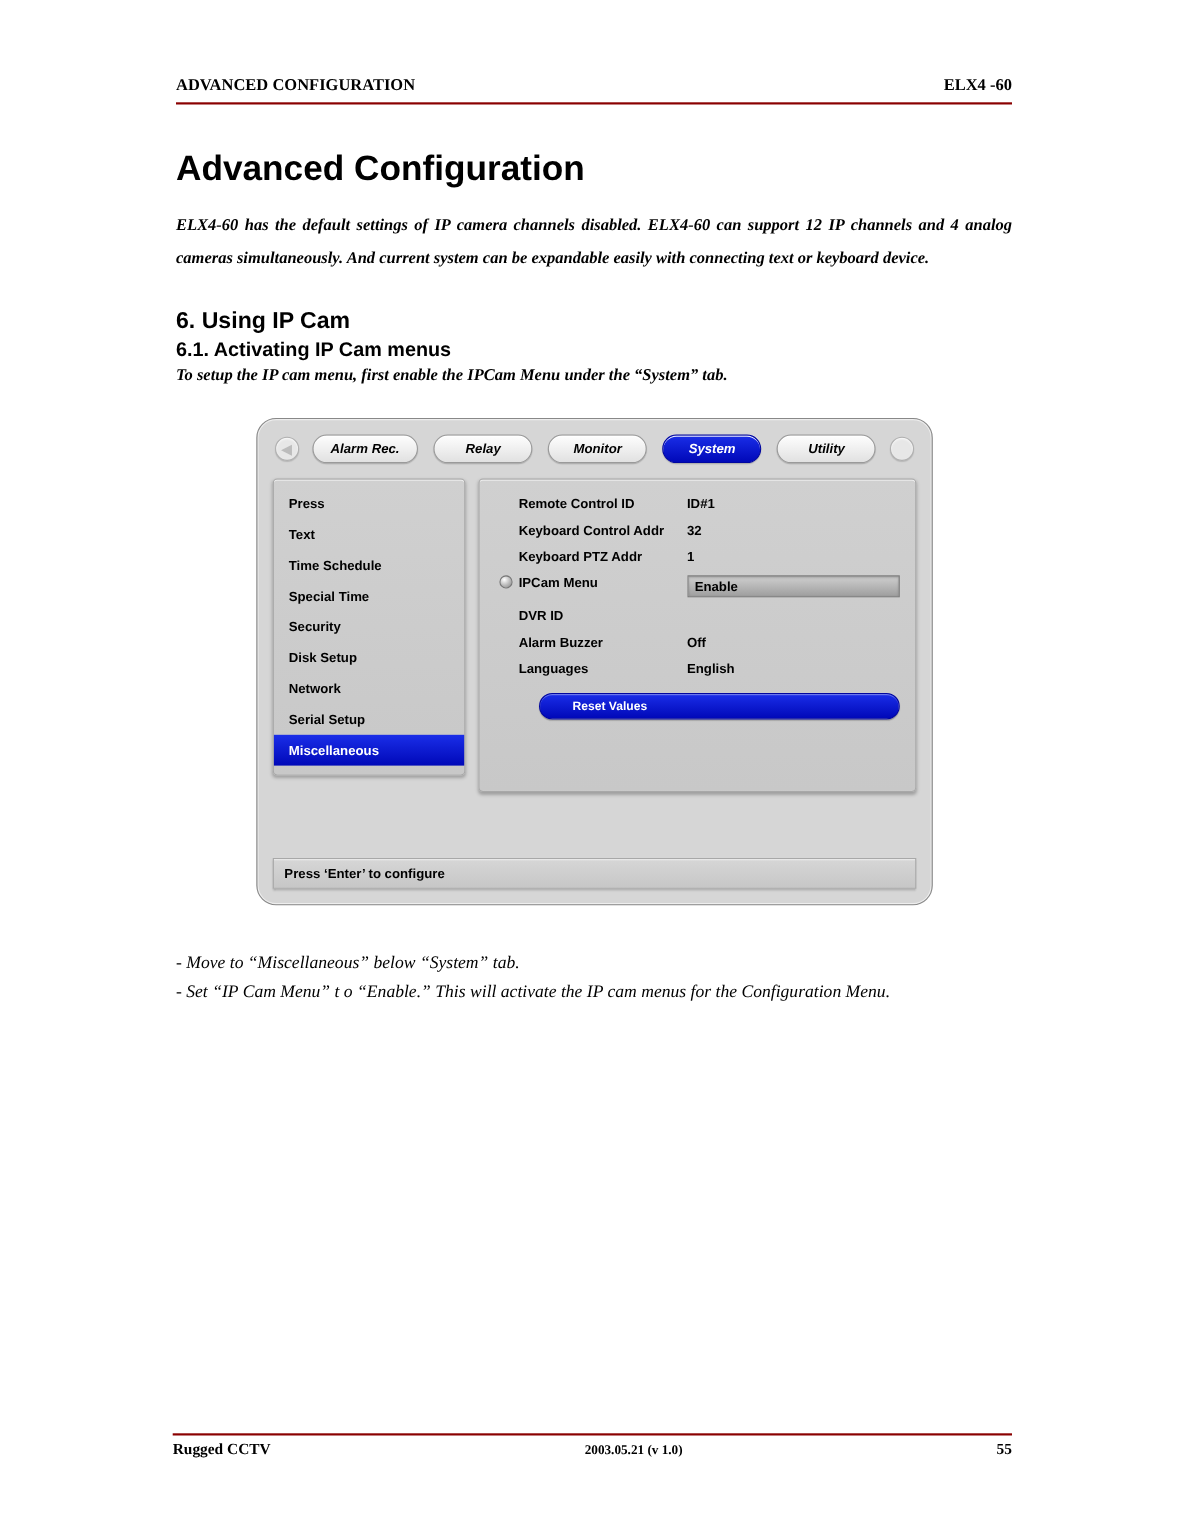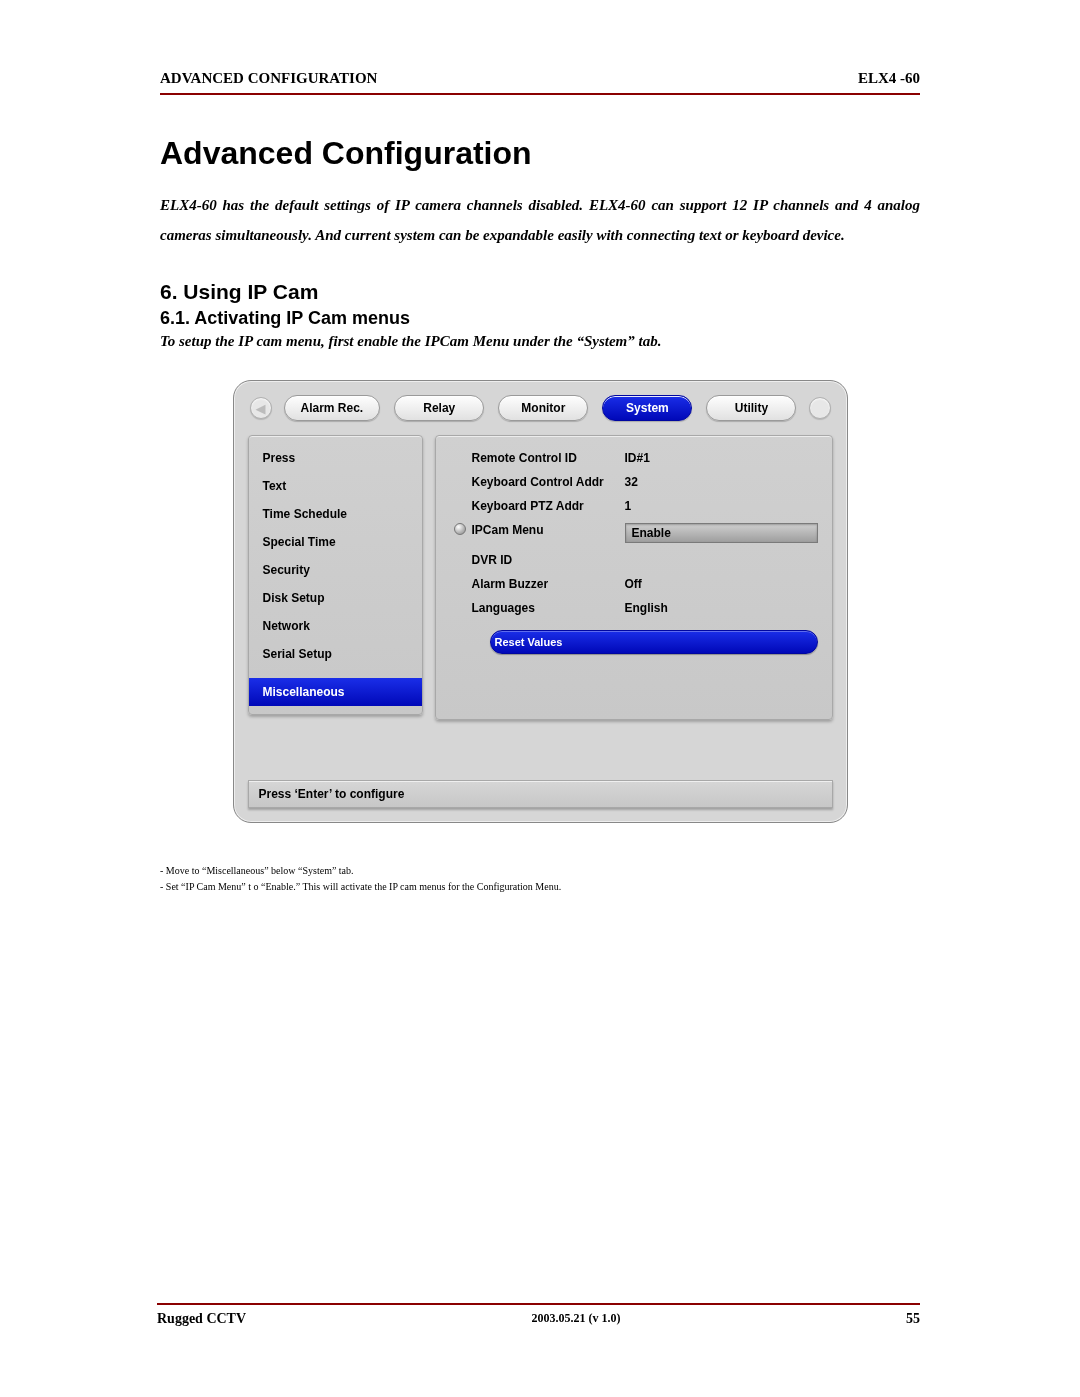--- a/index.html
+++ b/index.html
@@ -119,21 +119,20 @@
   }
   .side-item {
     font-size: 12px;
     font-weight: bold;
     color: #000;
     padding: 7px 14px;
   }
   .side-item.selected {
     background: linear-gradient(#1a2ee8,#0008b8);
     color: #fff;
-    margin-top: 10px;
   }
   .main-panel {
     flex: 1;
     background: linear-gradient(#d0d0d0,#c8c8c8);
     border: 1px solid #a8a8a8;
     border-radius: 4px;
     box-shadow: 0 2px 3px rgba(0,0,0,.25), inset 0 1px 0 rgba(255,255,255,.6);
     padding: 10px 14px 18px 14px;
     min-height: 285px;
     position: relative;
@@ -165,41 +164,42 @@
   }
   .reset-btn {
     display: block;
     margin: 10px 0 0 40px;
     background: linear-gradient(#1a2ee8,#0008b8);
     color: #fff;
     font-size: 11px;
     font-weight: bold;
     border: 1px solid #0006a0;
     border-radius: 13px;
-    padding: 5px 4px;
+    padding: 5px 30px;
     box-shadow: inset 0 1px 0 rgba(255,255,255,.3), 0 1px 1px rgba(0,0,0,.3);
   }
   .status-bar {
     margin-top: 60px;
     background: linear-gradient(#d6d6d6,#c7c7c7);
     border: 1px solid #a8a8a8;
     padding: 6px 10px;
     font-size: 12px;
     font-weight: bold;
     box-shadow: 0 2px 2px rgba(0,0,0,.25), inset 0 1px 0 rgba(255,255,255,.6);
   }
   
   .subhead {
     font-weight: bold;
     font-size: 15px;
     margin-bottom: 6px;
   }
   .bullet {
-    font-size: 10px;
+    font-size: 16px;
     line-height: 1.6;
+    font-style: italic;
   }
   
   .footer {
     position: absolute;
     left: 157px; right: 160px;
     bottom: 70px;
   }
   .footer-rule {
     border: none;
     border-top: 2px solid #8a0000;
@@ -226,21 +226,21 @@
   <div class="title">Advanced Configuration</div>
   <div class="intro">ELX4-60 has the default settings of IP camera channels disabled. ELX4-60 can support 12 IP channels and 4 analog cameras simultaneously. And current system can be expandable easily with connecting text or keyboard device.</div>
 
   <div class="h2">6.  Using IP Cam</div>
   <div class="h3">6.1.  Activating IP Cam menus</div>
   <div class="setup-line">To setup the IP cam menu, first enable the IPCam Menu under the “System” tab.</div>
 
   <div class="shot">
     <div class="tabbar">
       <div class="nav-arrow">◀</div>
-      <div id="tabs-holder" style="display:flex; gap:10px; flex:1; justify-content:space-between; padding:0 4px;">
+      <div id="tabs-holder" style="display:flex; gap:10px; flex:1; justify-content:space-between; padding:0 4px;font-style:italic;">
           <div class="tab">Alarm Rec.</div>
           <div class="tab">Relay</div>
           <div class="tab">Monitor</div>
           <div class="tab active">System</div>
           <div class="tab">Utility</div>
         </div>
       <div class="nav-arrow" style="color:#dcdcdc;"> </div>
     </div>
     <div class="panels">
       <div class="side-panel" id="side-panel">

